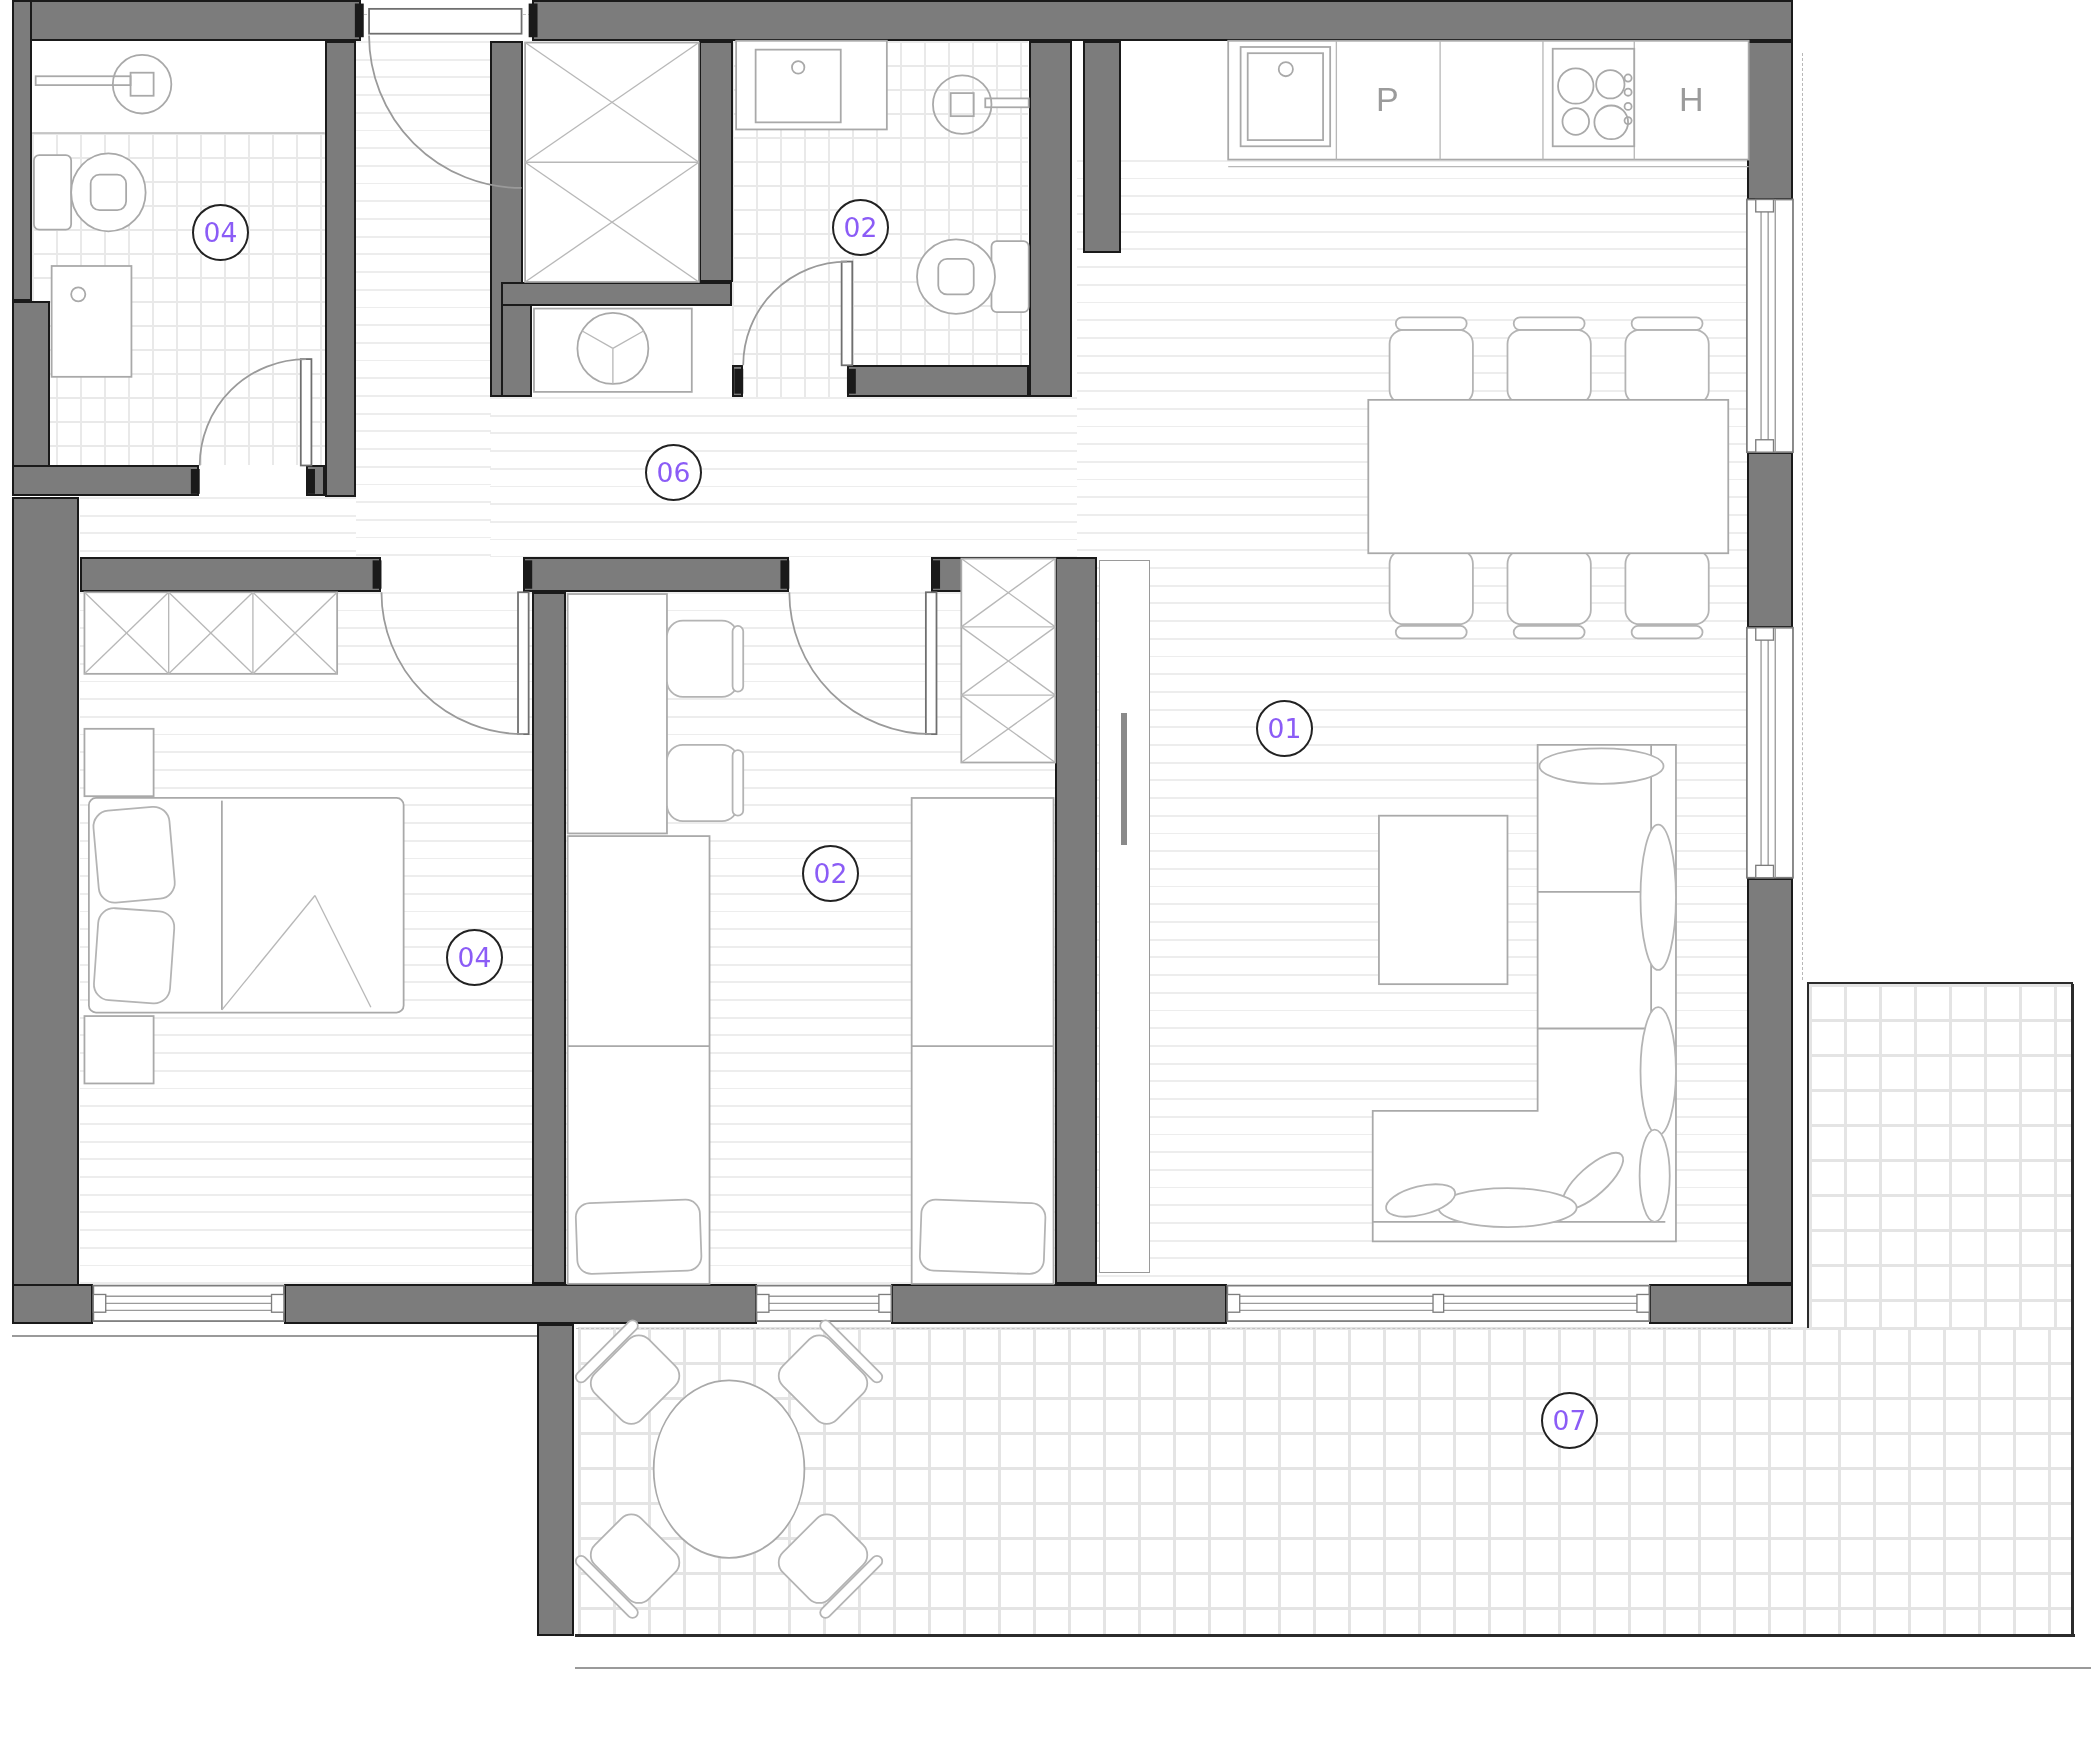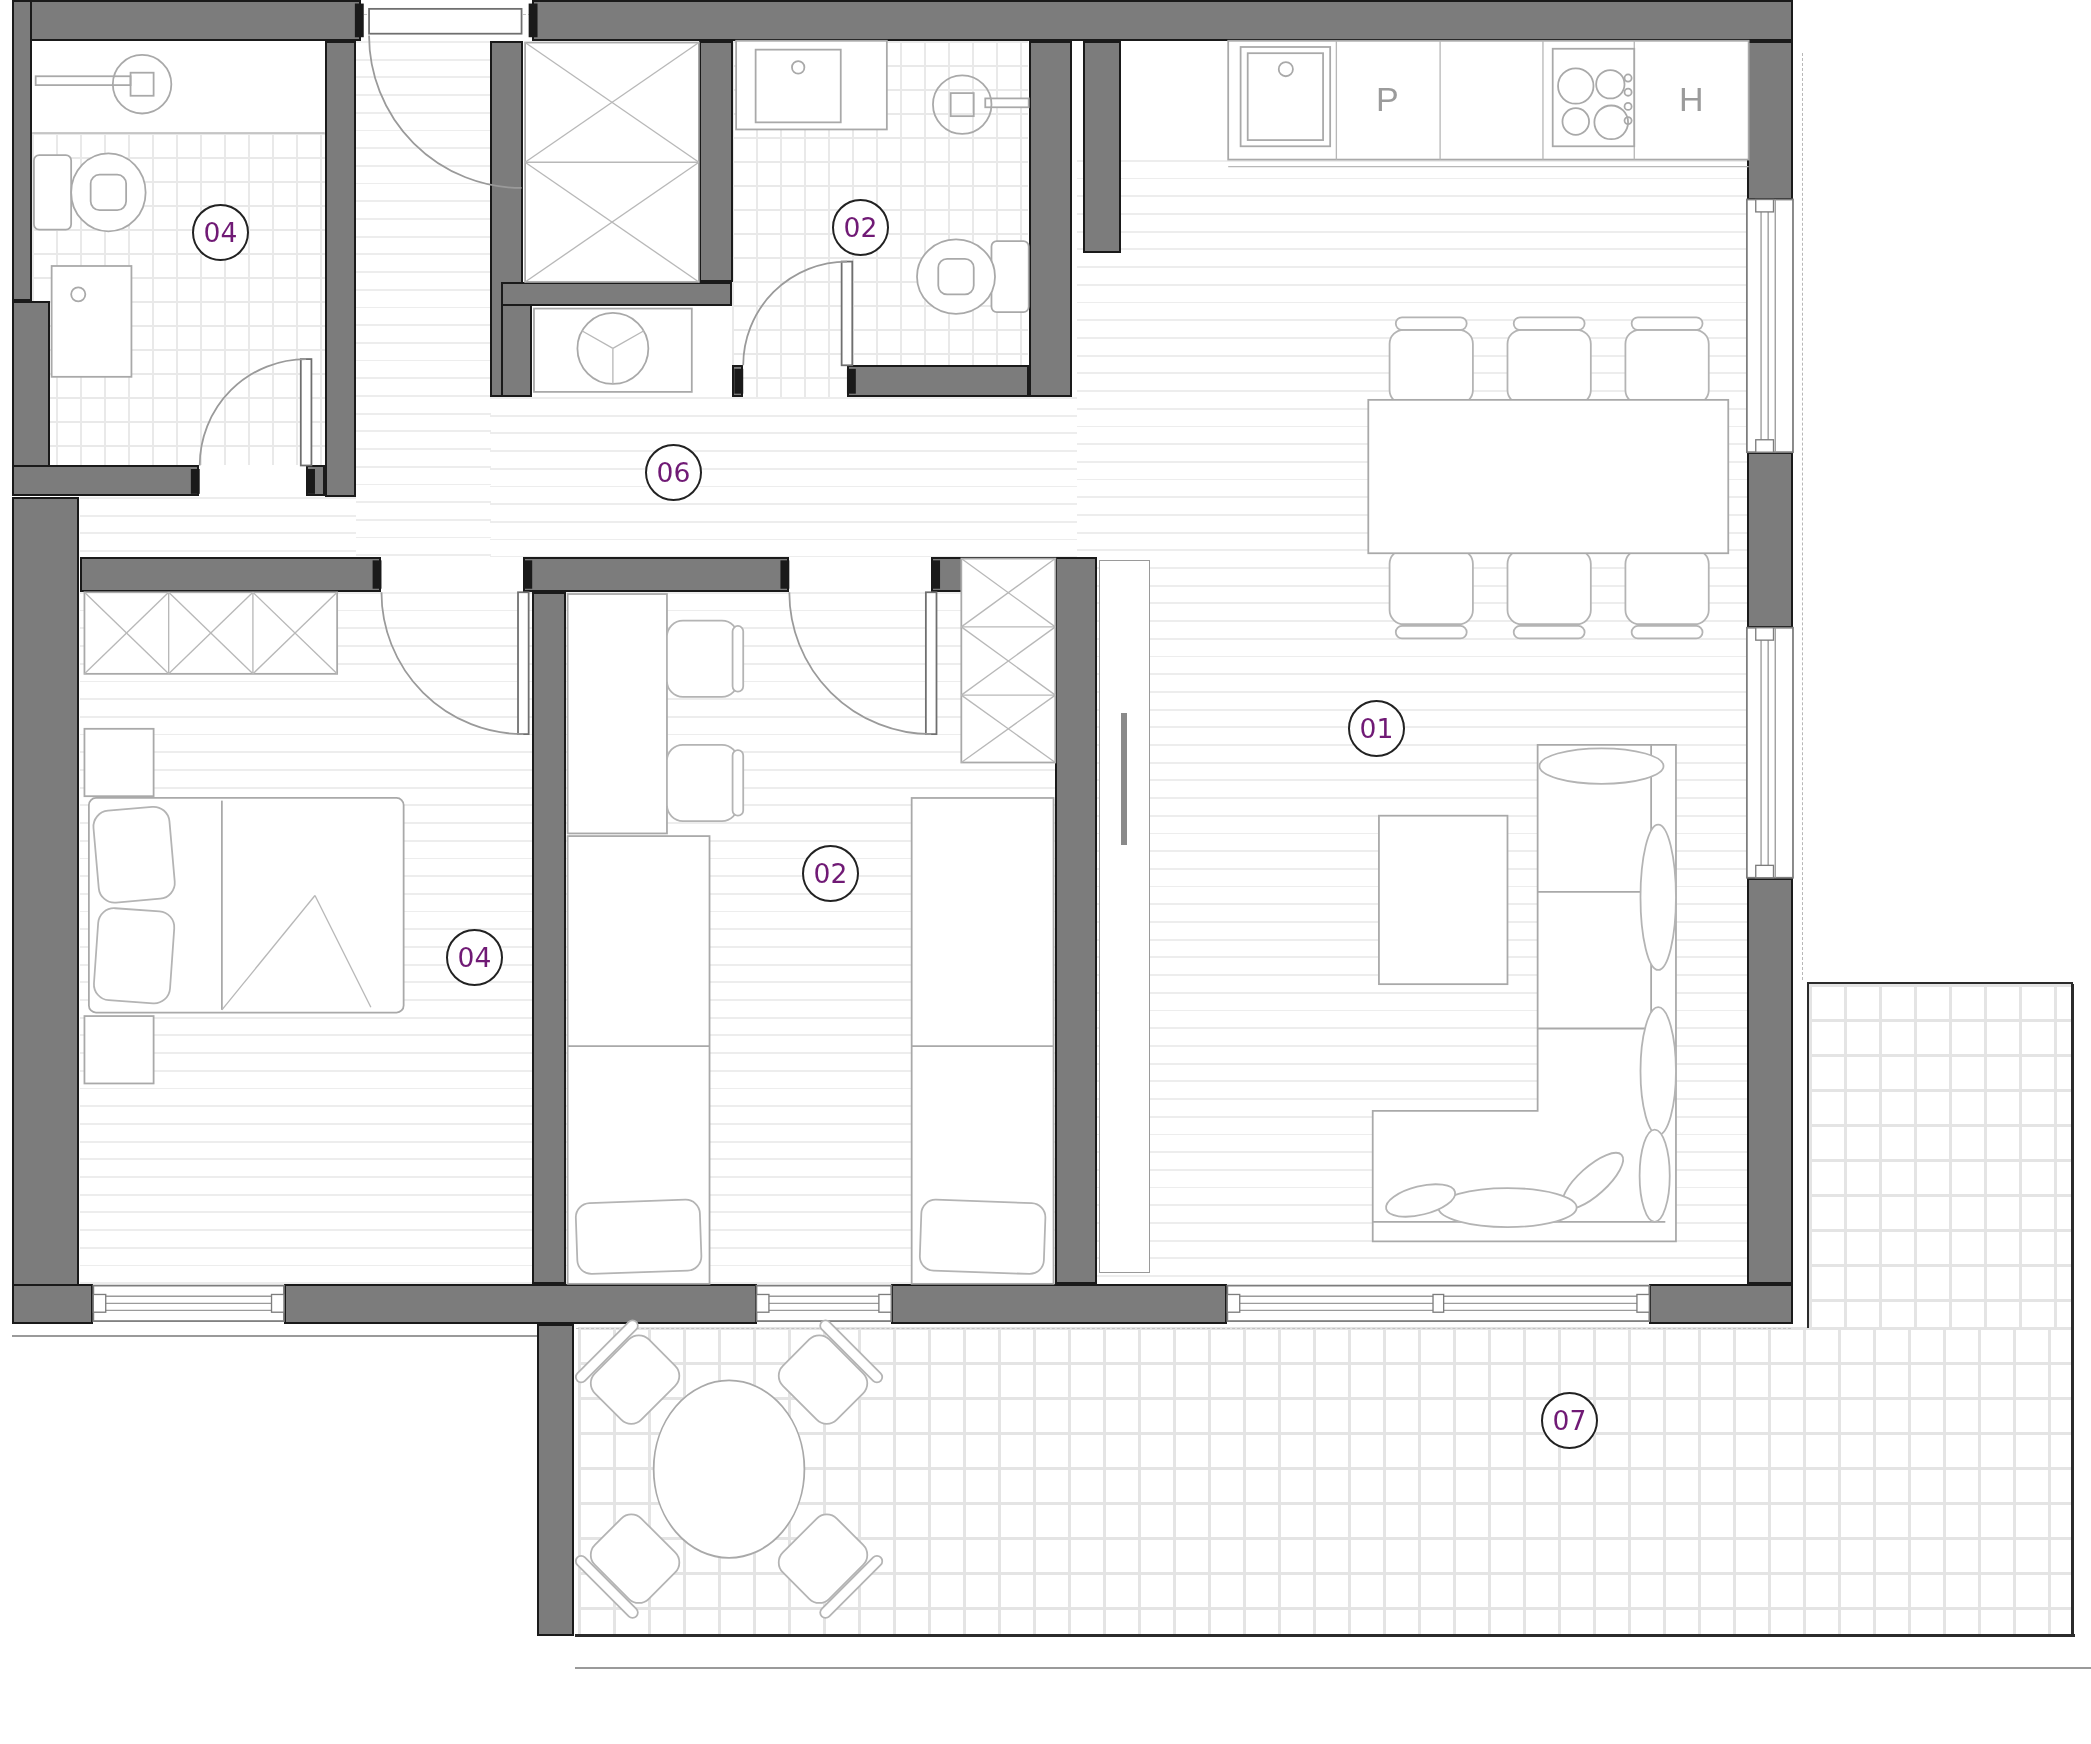--- a/index.html
+++ b/index.html
@@ -9,21 +9,21 @@
   .floor{position:absolute;z-index:1}
   .wood{background-image:repeating-linear-gradient(180deg,#ededed 0 1.8px,transparent 1.8px 17.7px)}
   .tile{background-image:
         repeating-linear-gradient(90deg,#e9e9e9 0 1.8px,transparent 1.8px 24px),
         repeating-linear-gradient(180deg,#e9e9e9 0 1.8px,transparent 1.8px 24px)}
   .bigtile{background-image:
         repeating-linear-gradient(90deg,#e4e4e4 0 2.7px,transparent 2.7px 35px),
         repeating-linear-gradient(180deg,#e4e4e4 0 2.7px,transparent 2.7px 35px)}
   .badge{position:absolute;width:57px;height:57px;border:2.7px solid #222;border-radius:50%;
          background:#fff;display:flex;align-items:center;justify-content:center;
-         font-size:26.6px;font-weight:500;color:#701a75;z-index:8;box-sizing:border-box}
+         font-size:26.6px;font-weight:500;color:#8b5cf6;z-index:8;box-sizing:border-box}
   .klabel{position:absolute;color:#9b9b9b;font-size:34px;z-index:6;
           font-family:"Liberation Sans",sans-serif}
   .overlay{position:absolute;left:0;top:0;z-index:5}
   .panel{position:absolute;z-index:6;background:#fff;border:1.8px solid #9a9a9a;box-sizing:border-box}
   .handle{position:absolute;z-index:7;background:#8a8a8a}
   .tline{position:absolute;background:#2b2b2b;z-index:4}
   .thinline{position:absolute;background:#9a9a9a;z-index:2}
   .dash-v{position:absolute;border-left:1.8px dashed #b8b8b8;z-index:2}
   .dash-h{position:absolute;border-top:1.8px dashed #c4c4c4;z-index:2}
   svg .f{fill:#fff;stroke:#a9a9a9;stroke-width:2}
@@ -345,21 +345,21 @@
           <rect class="soft" x="-43" y="-37" width="86" height="74" rx="16"></rect>
           <rect class="soft" x="-47" y="-51" width="94" height="12" rx="6"></rect>
         </g>
     </g>
     <ellipse class="f" cx="822" cy="1657" rx="85" ry="100"></ellipse>
   </svg>
 
   <div class="klabel" style="left:1376px;top:80px">P</div>
   <div class="klabel" style="left:1679px;top:80px">H</div>
 
-  <div class="badge" style="left:1348px;top:700px">01</div>
+  <div class="badge" style="left:1256px;top:700px">01</div>
   <div class="badge" style="left:446px;top:929px">04</div>
   <div class="badge" style="left:802px;top:845px">02</div>
   <div class="badge" style="left:192px;top:204px">04</div>
   <div class="badge" style="left:832px;top:199px">02</div>
   <div class="badge" style="left:645px;top:444px">06</div>
   <div class="badge" style="left:1541px;top:1392px">07</div>
 
 </div>
 
 

